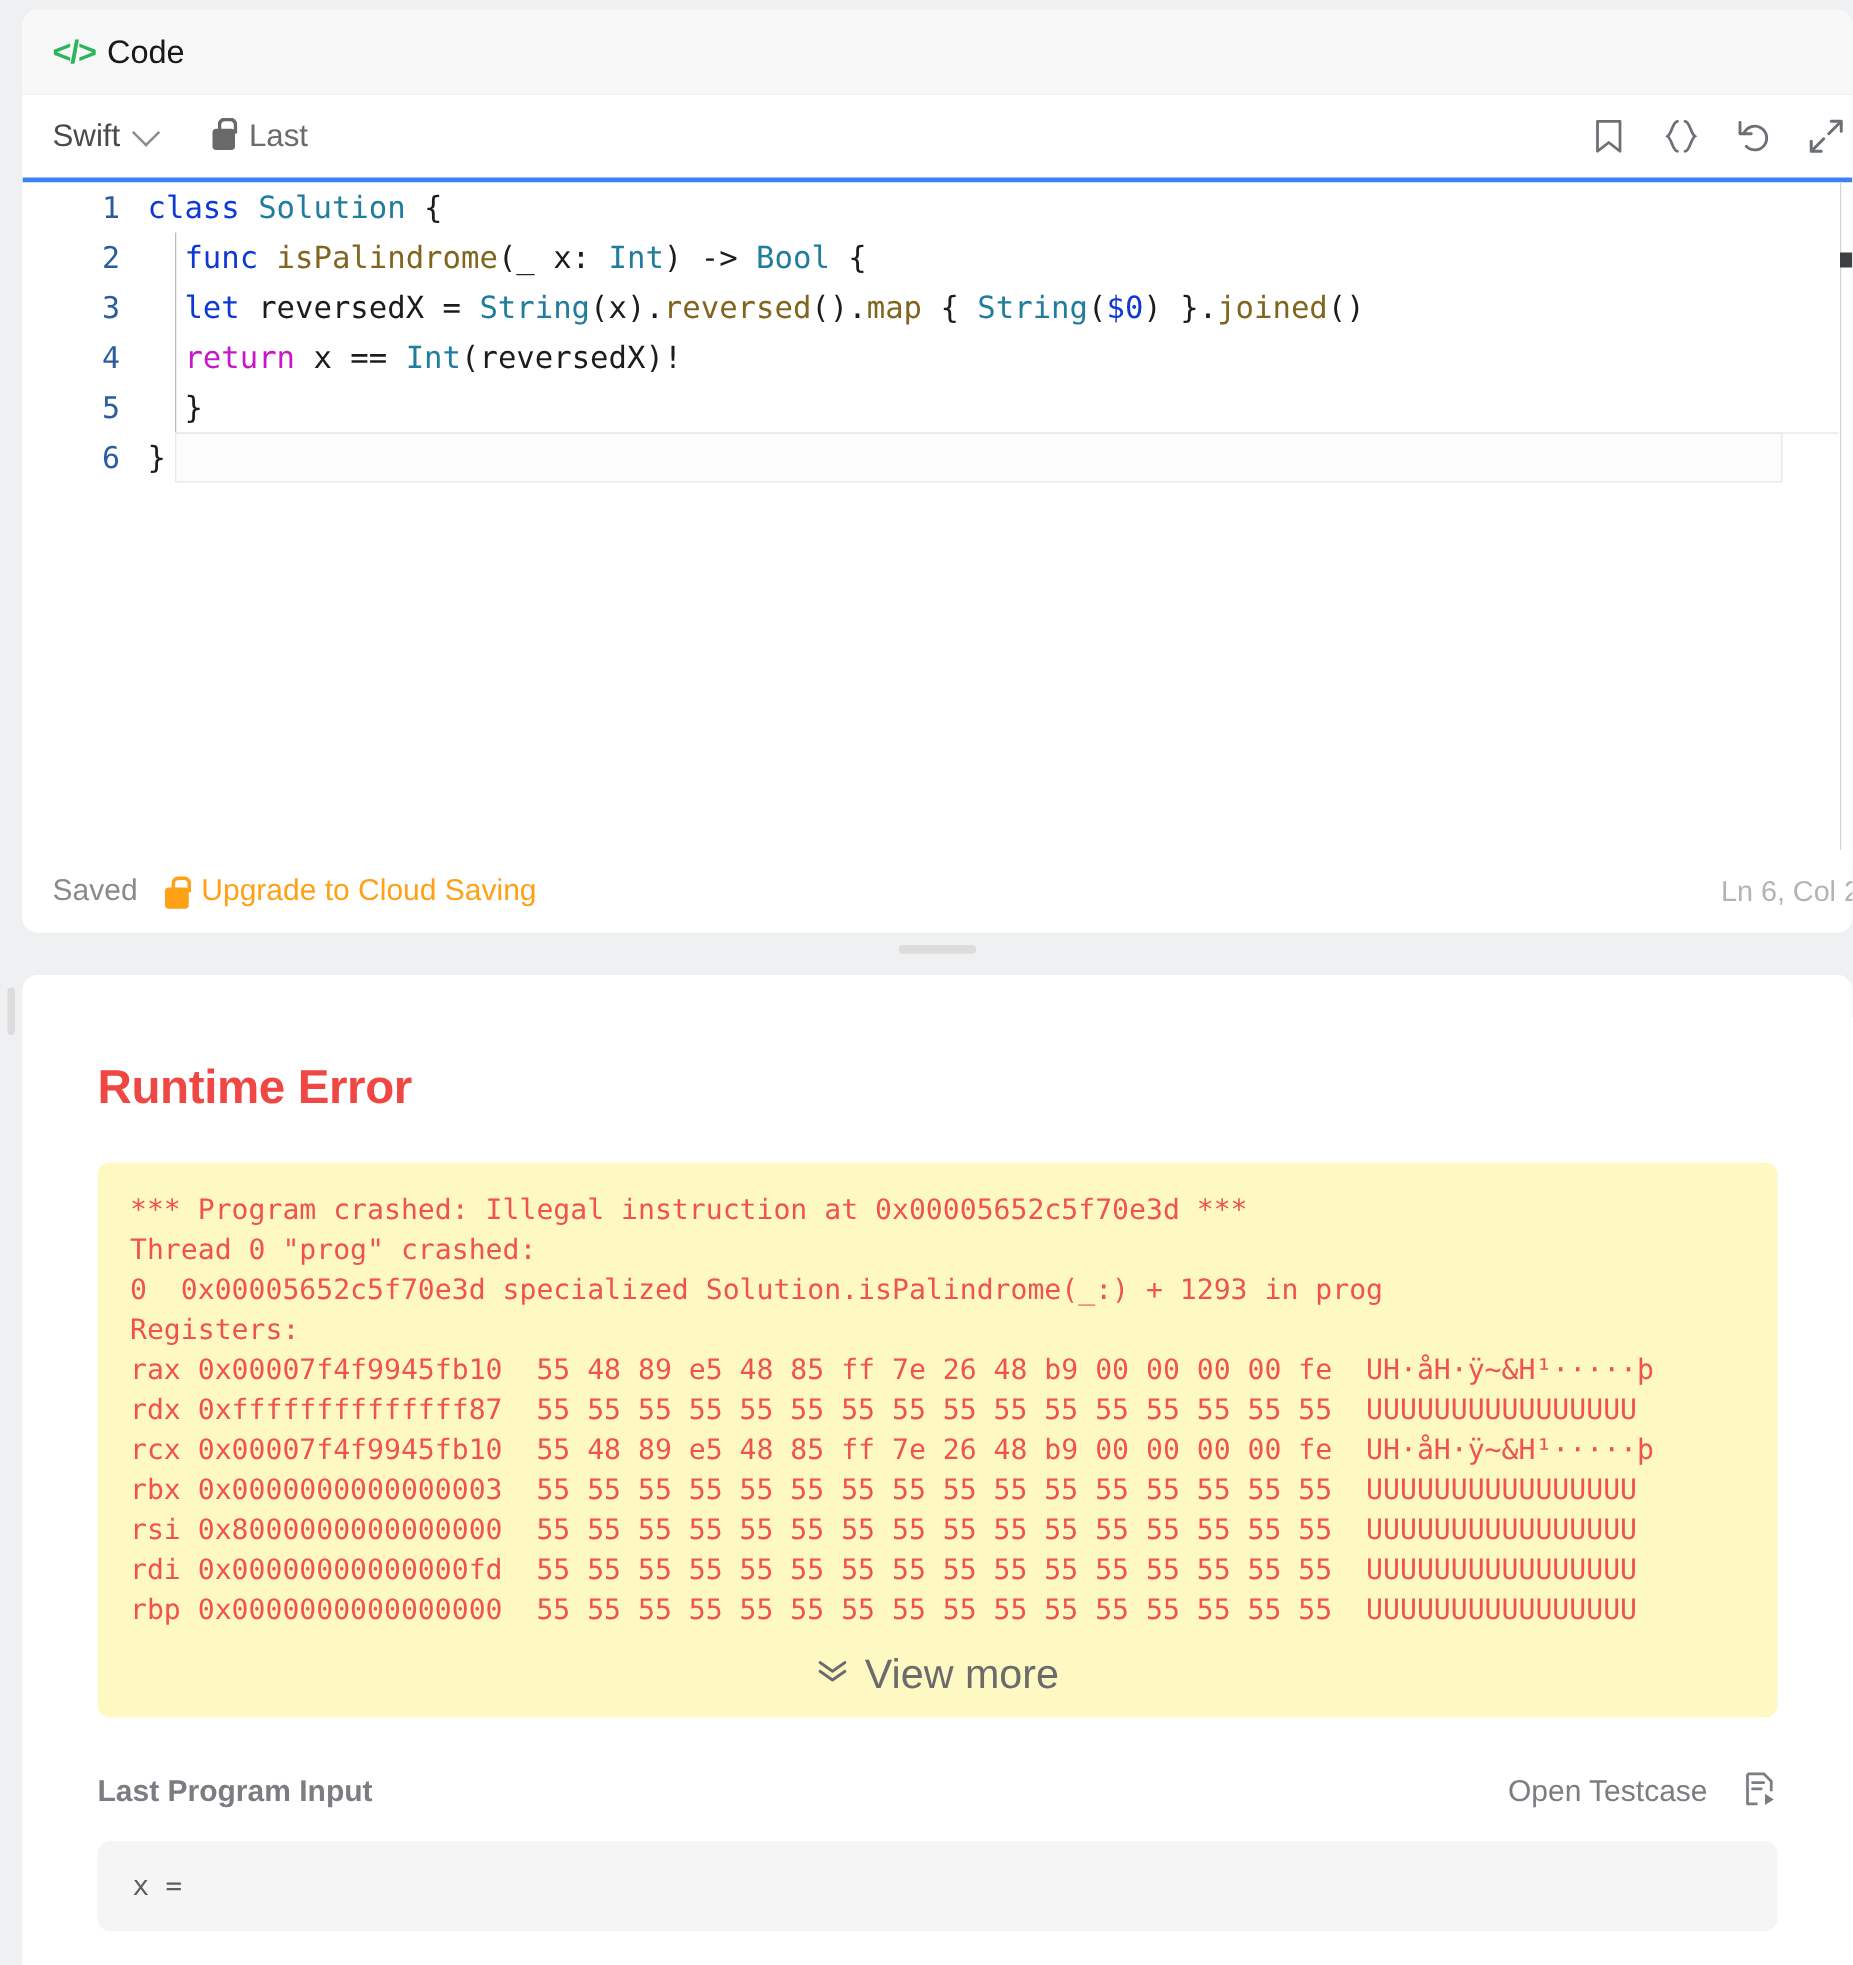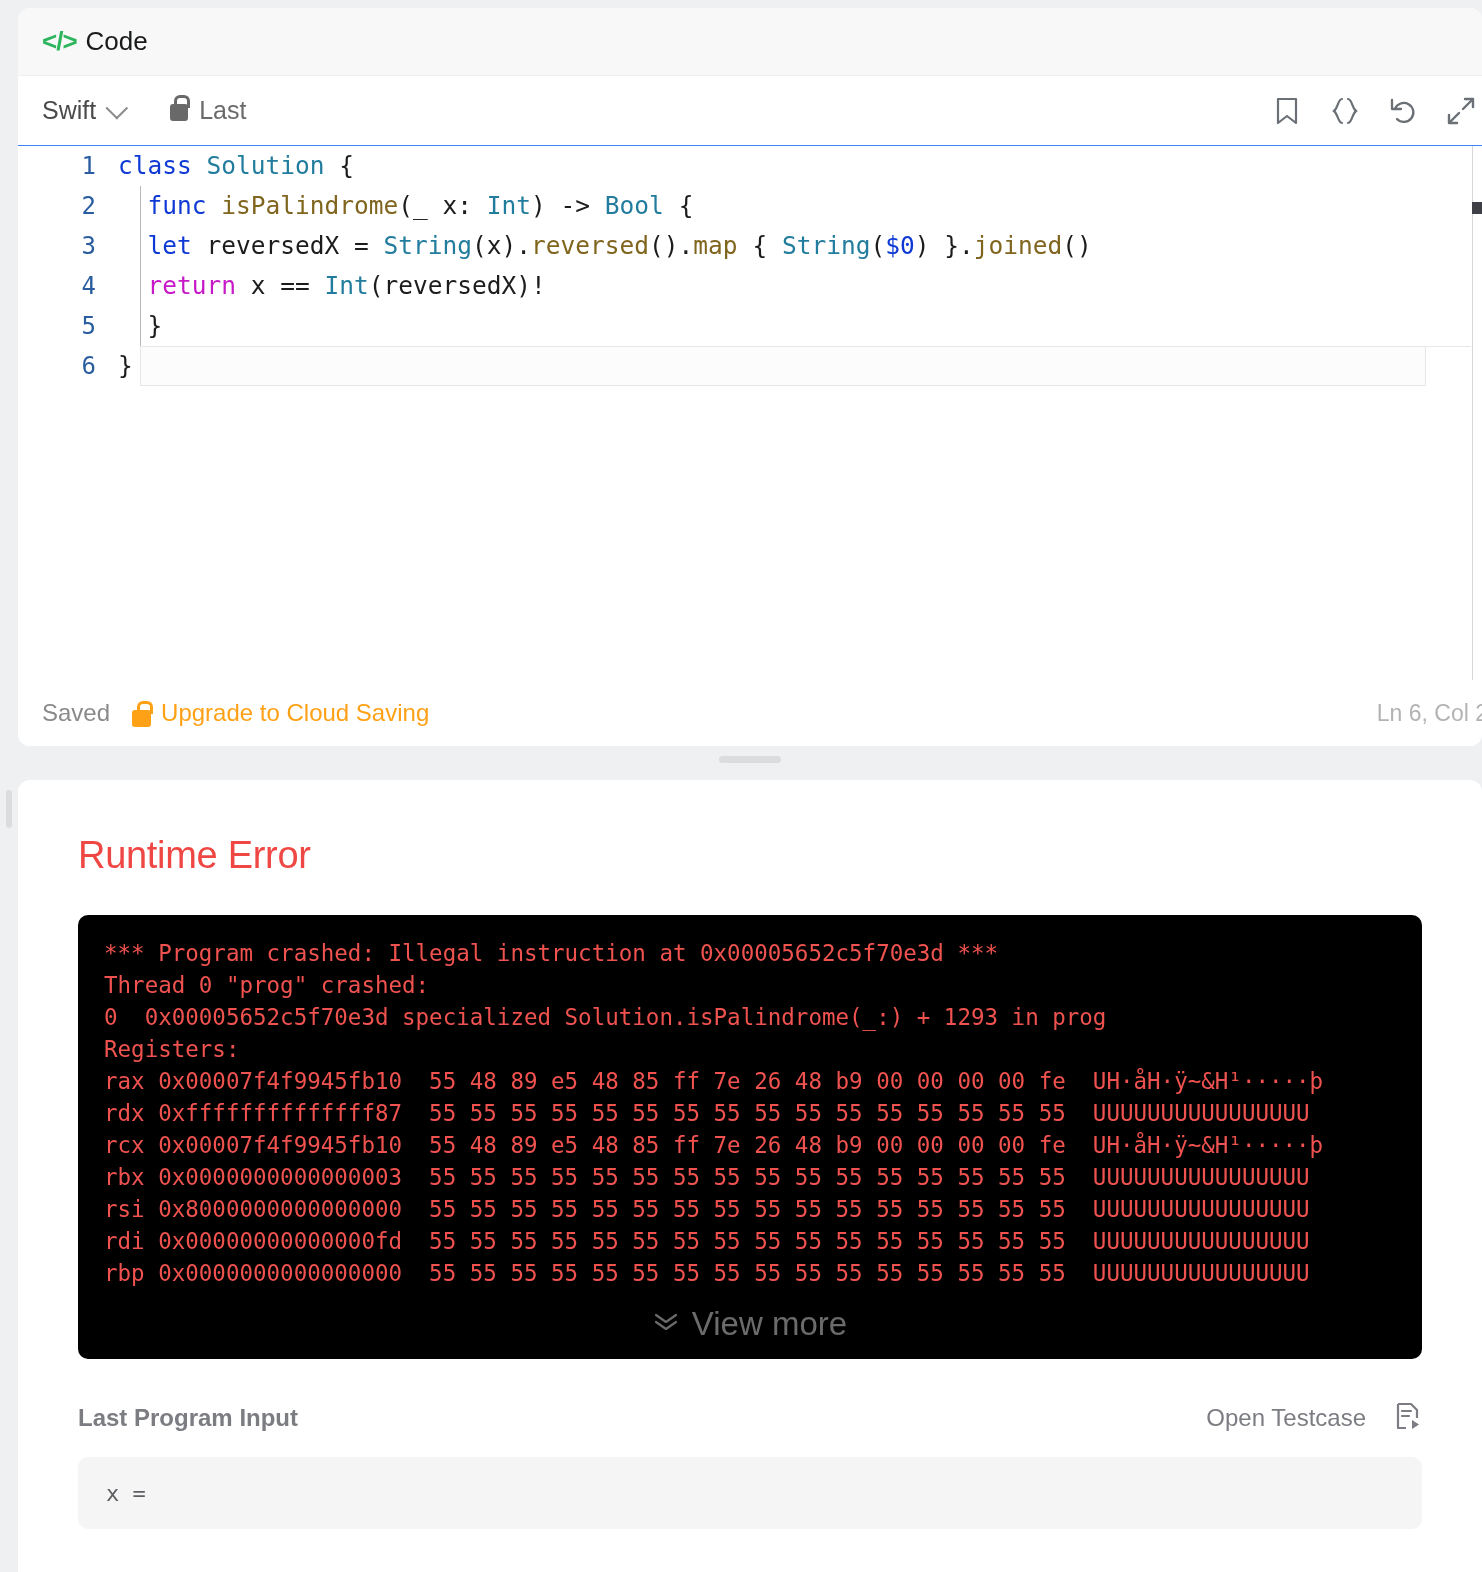--- a/index.html
+++ b/index.html
@@ -57,21 +57,21 @@
     font-weight: 400;
     color: #18191a;
   }
 
   .code-toolbar {
     height: 70px;
     display: flex;
     align-items: center;
     padding: 0 10px 0 24px;
     background: #ffffff;
-    border-bottom: 1px solid #3b82f6;
+    border-bottom: 4px solid #3b82f6;
     position: relative;
     text-align: center;
   }
 
   .lang-select {
     display: flex;
     align-items: center;
     gap: 10px;
     cursor: pointer;
   }
@@ -344,30 +344,30 @@
     color: #15161a;
     font-weight: 700;
   }
 
   .result-body {
     position: relative;
     padding: 0 60px;
   }
 
   .runtime-error-title {
-    margin-top: 54px;
+    margin-top: 69px;
     font-size: 38px;
-    font-weight: 400;
+    font-weight: 700;
     color: #ef4743;
     letter-spacing: -0.3px;
   }
 
   .crash-box {
     margin-top: 38px;
-    background: #000000;
+    background: #fef9c3;
     border-radius: 10px;
     padding: 22px 0 16px 0;
   }
   .crash-log {
     font-family: "DejaVu Sans Mono", monospace;
     font-size: 22.5px;
     line-height: 32px;
     color: #f0534f;
     white-space: pre;
     padding: 0 26px;

